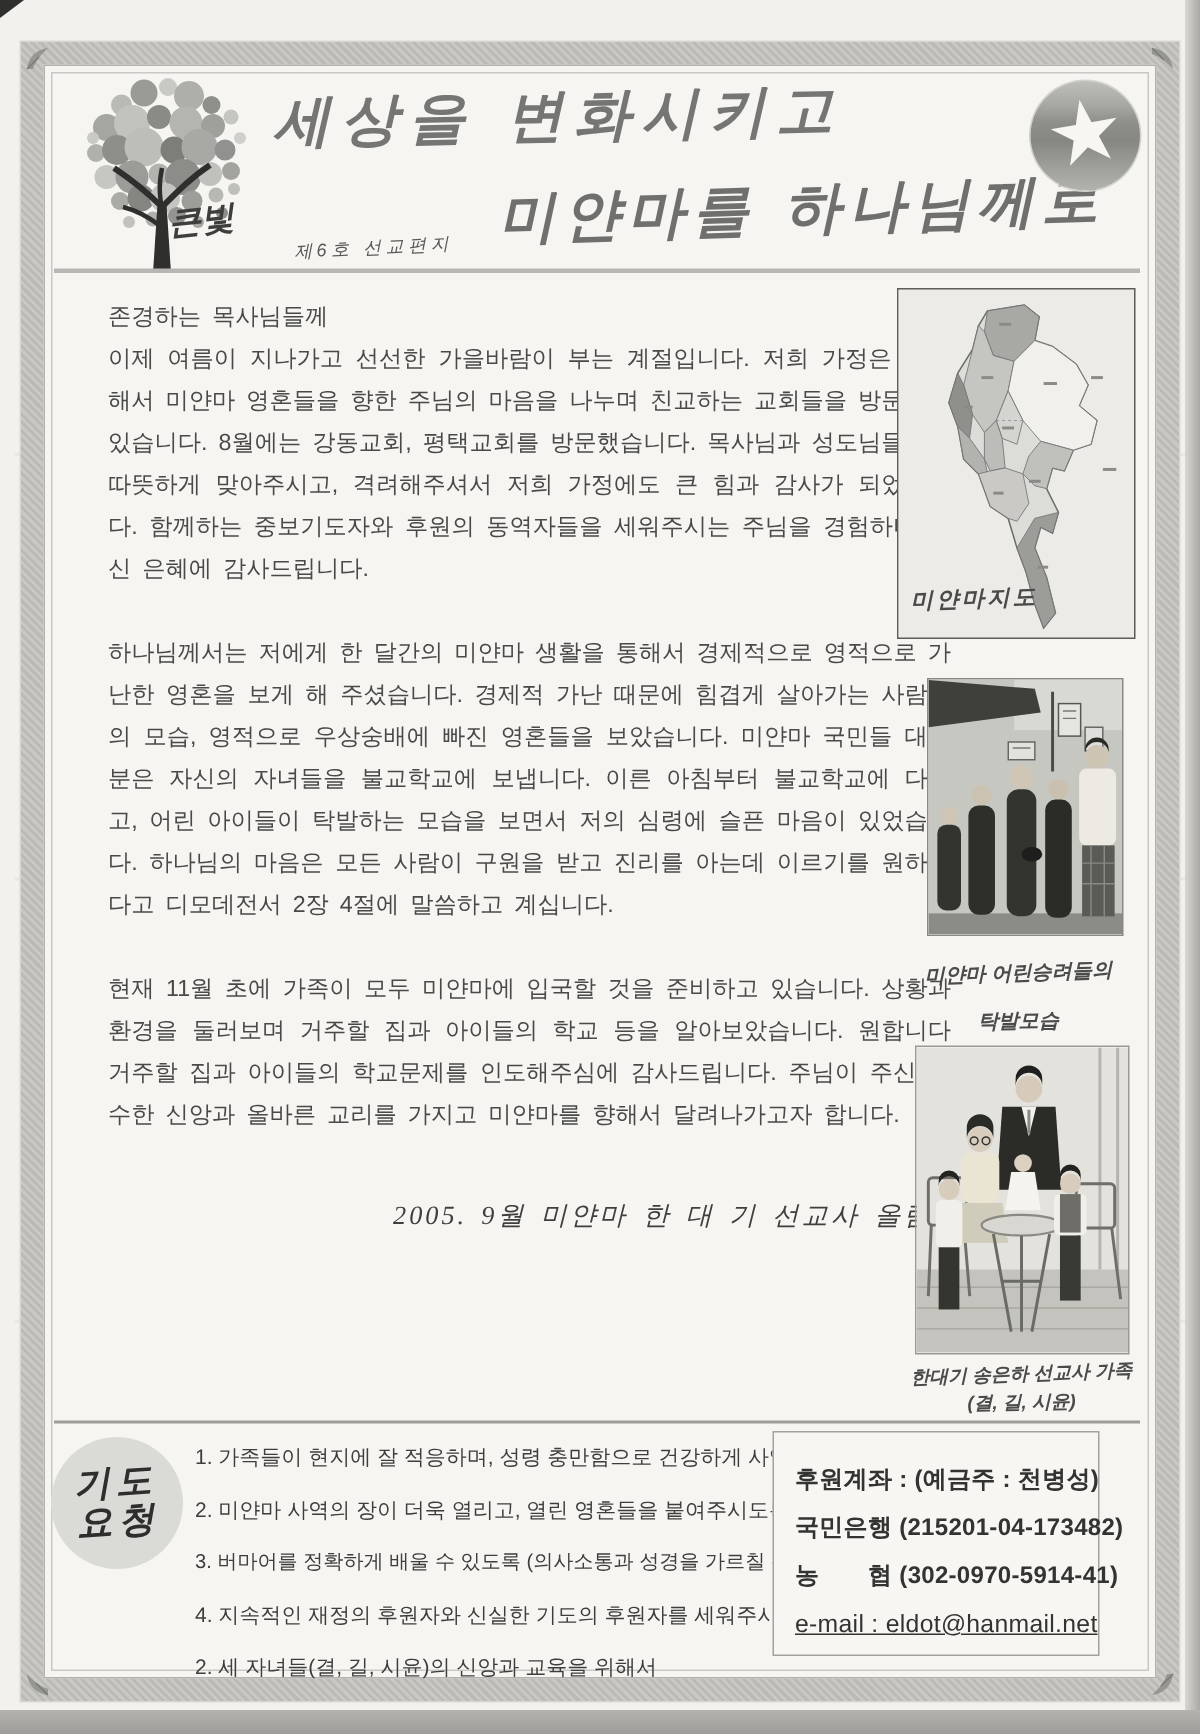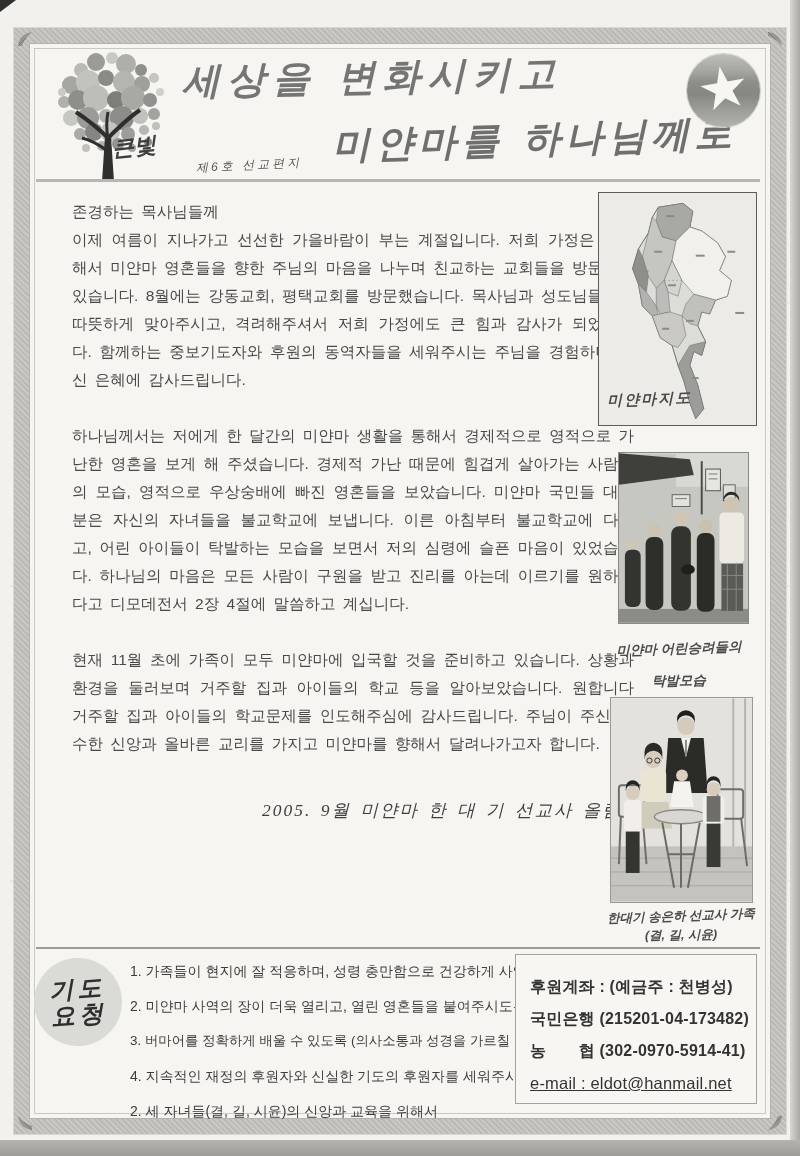--- a/index.html
+++ b/index.html
@@ -81,21 +81,21 @@
   
   .bottom-divider { position:absolute; left:36px; top:947px; width:724px; height:2px; background:#9e9d9a; }
   .prayer-badge { position:absolute; left:34px; top:958px; width:88px; height:88px; border-radius:50%;
     background:#dadad6; display:flex; flex-direction:column; align-items:center; justify-content:center;
     transform:rotate(-4deg); }
   .prayer-badge span { font-size:24px; font-weight:bold; font-style:italic; color:#2e2e2c;
     line-height:26px; letter-spacing:4px; }
   .prayer-list { position:absolute; left:130px; top:962px; width:385px; }
   .prayer-list div { font-size:14px; color:#3d3d3b; line-height:18px; margin-bottom:17px; white-space:nowrap; }
   .prayer-list div:nth-child(3) { font-size:13.4px; }
-  .support-box { position:absolute; left:515px; top:954px; width:242px; height:150px;
+  .support-box { position:absolute; left:515px; top:954px; width:218px; height:150px;
     border:1px solid #a3a29f; background:#f7f6f3; padding:16px 0 0 14px; }
   .support-box div { font-size:16px; font-weight:bold; color:#333331; line-height:32px;
     white-space:pre; letter-spacing:.2px; }
   .support-box .email { font-weight:normal; font-size:16.5px;text-decoration:underline; }
 </style>
 </head>
 <body>
 
 <div id="page">
 

